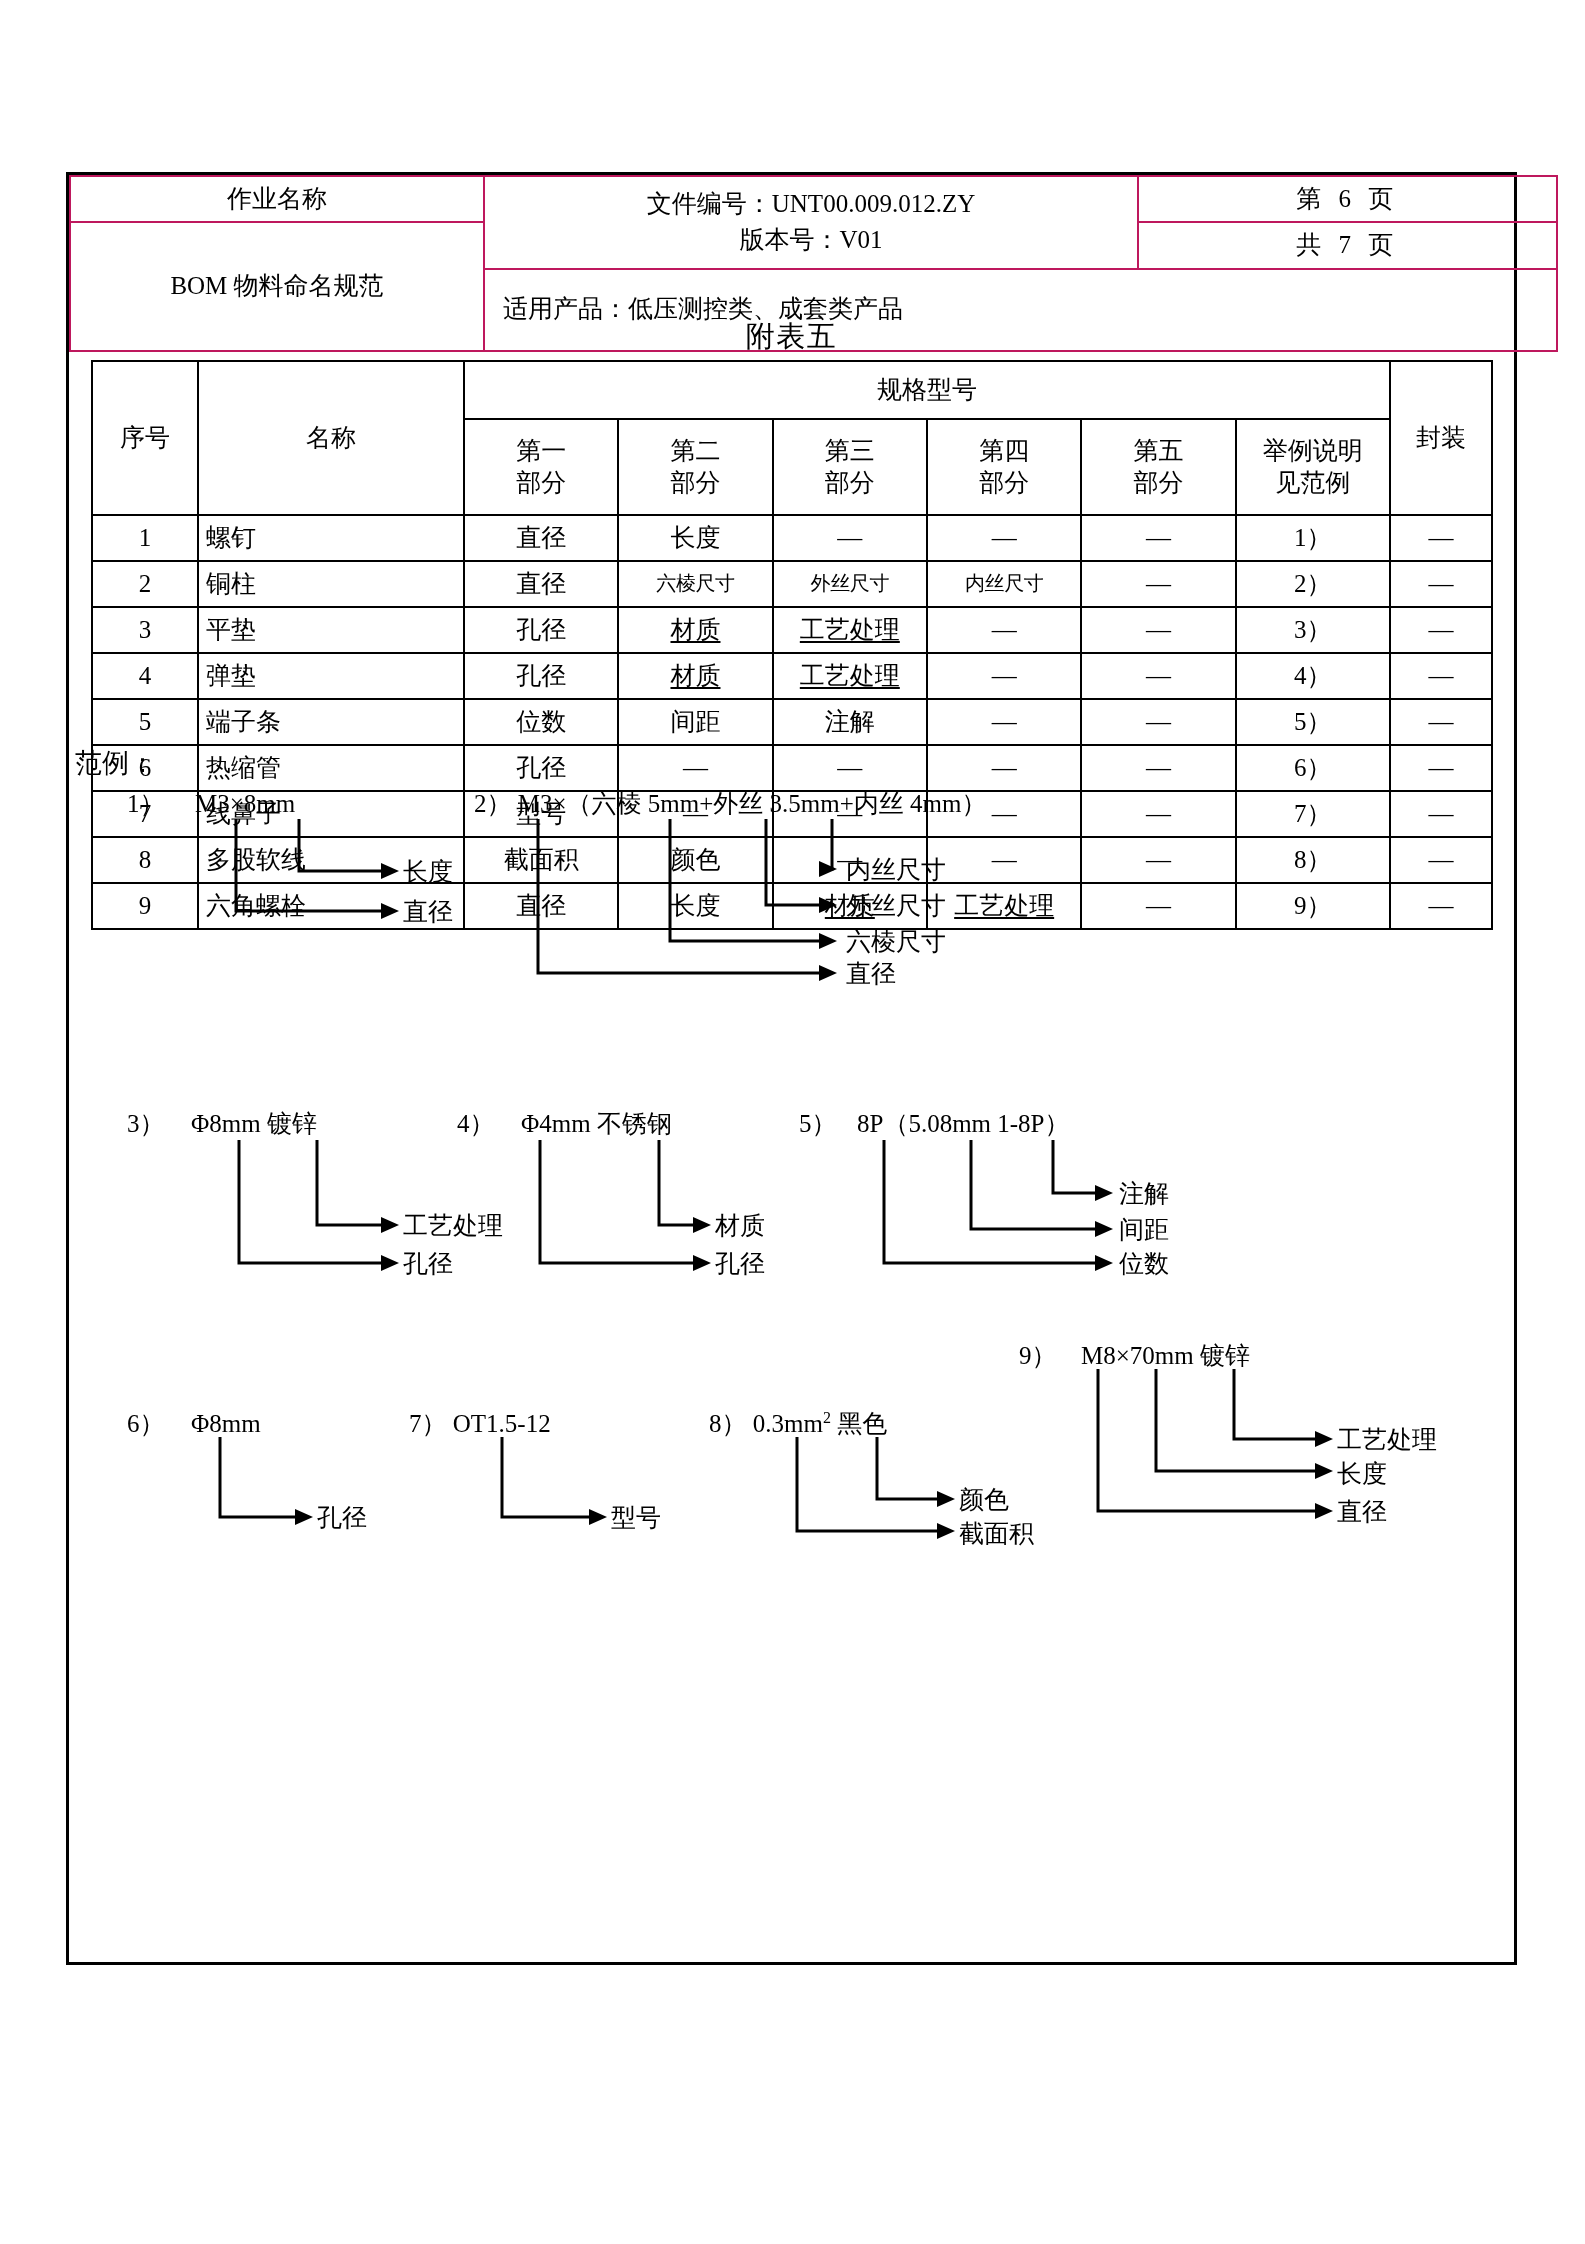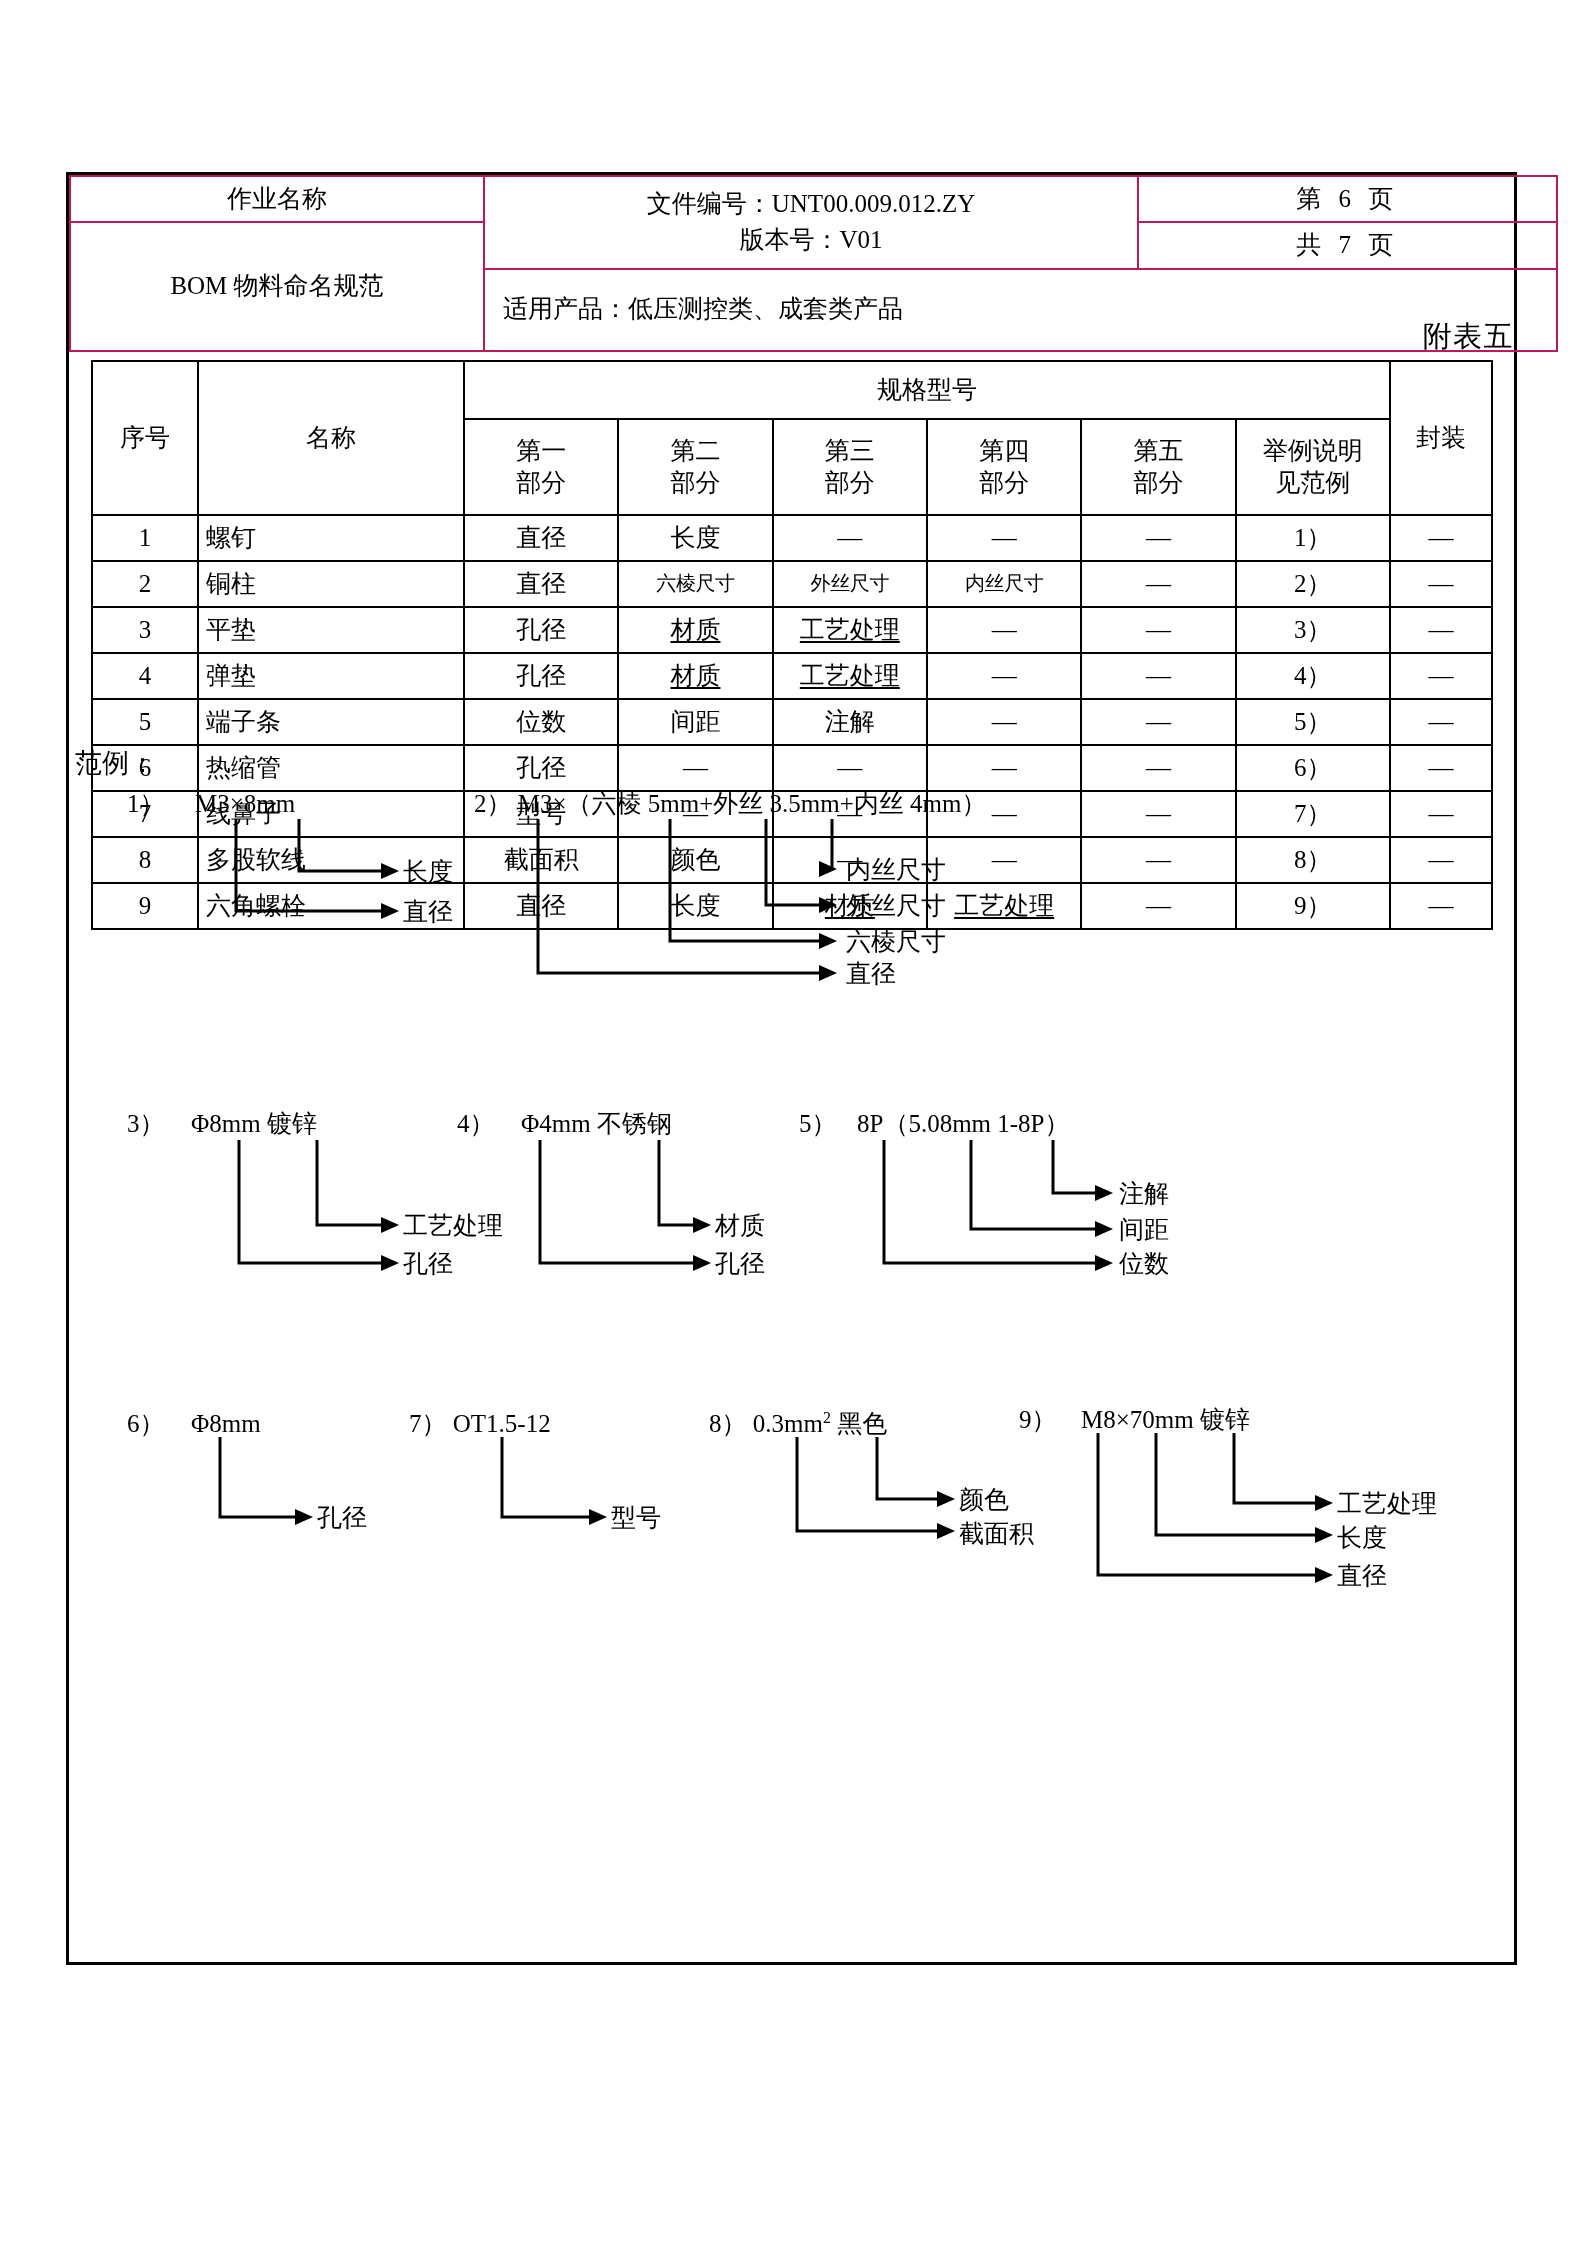--- a/index.html
+++ b/index.html
@@ -49,21 +49,21 @@
   .hdr-right { width: 405px; }
   #doc-header td.left-align { text-align: left; padding-left: 18px; }
   .spaced { letter-spacing: 0.22em; }
 
   
   #attach-title {
     position: absolute;
     left: 0px;
     top: 142px;
     width: 1445px;
-    text-align: right;
+    text-align: center;
     font-size: 29px;
     letter-spacing: 0.05em;
   }
 
   
   #spec-table {
     position: absolute;
     left: 22px;
     top: 185px;
     width: 1402px;
@@ -422,21 +422,21 @@
     <svg class="ex-svg" width="330" height="170">
       <polyline points="88,30 88,124 228,124" fill="none" stroke="#000" stroke-width="3"></polyline>
       <polygon points="228,116 246,124 228,132" fill="#000"></polygon>
       <polyline points="168,30 168,92 228,92" fill="none" stroke="#000" stroke-width="3"></polyline>
       <polygon points="228,84 246,92 228,100" fill="#000"></polygon>
     </svg>
     <div class="ex-label" style="left:250px; top:76px;">颜色</div>
     <div class="ex-label" style="left:250px; top:110px;">截面积</div>
   </div>
 
-  <div class="ex-block" style="left:950px; top:1228px; width:420px; height:190px;">
+  <div class="ex-block" style="left:950px; top:1164px; width:420px; height:190px;">
     <div class="ex-head">
       <span>9）</span>
       <span style="display:inline-block;width:12px;"></span>
       <span>M8×70mm 镀锌</span>
     </div>
     <svg class="ex-svg" width="420" height="190">
       <polyline points="79,30 79,172 296,172" fill="none" stroke="#000" stroke-width="3"></polyline>
       <polygon points="296,164 314,172 296,180" fill="#000"></polygon>
       <polyline points="137,30 137,132 296,132" fill="none" stroke="#000" stroke-width="3"></polyline>
       <polygon points="296,124 314,132 296,140" fill="#000"></polygon>

